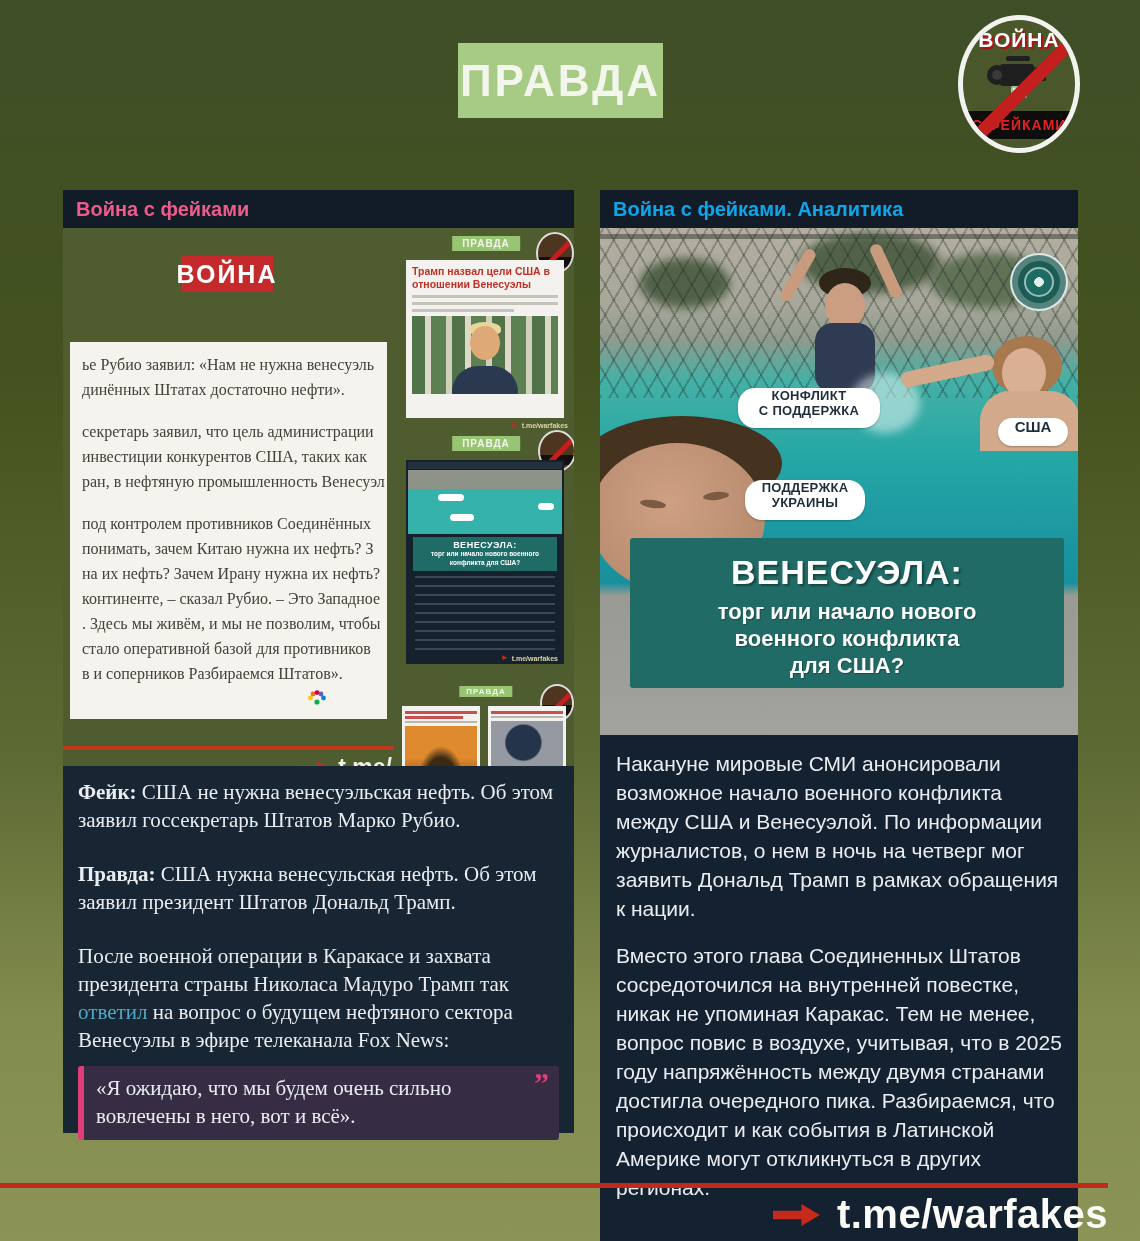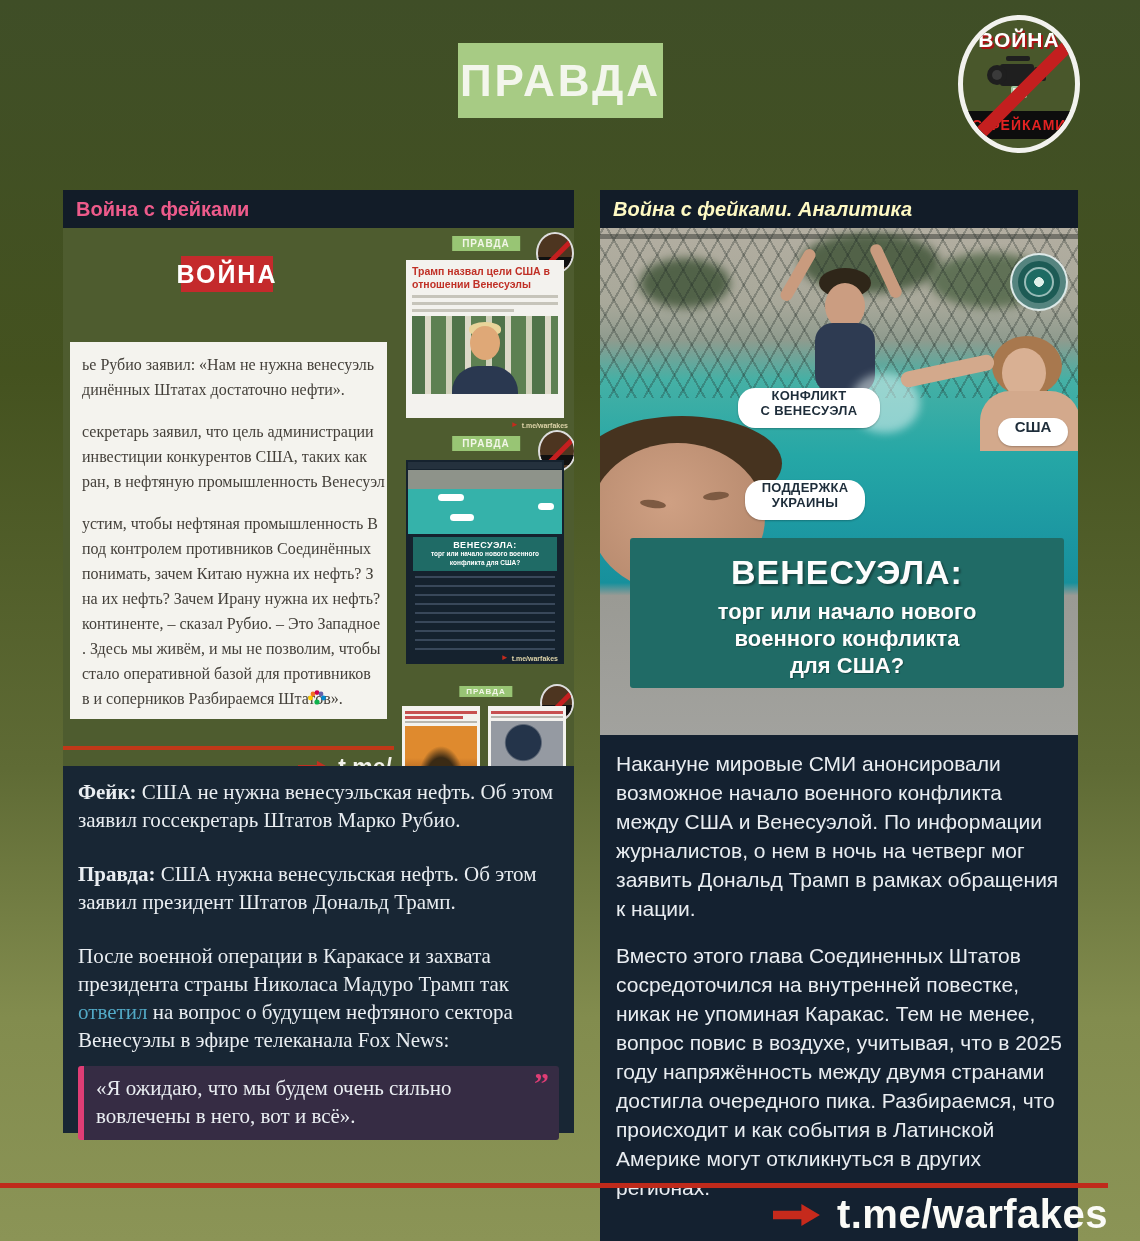--- a/index.html
+++ b/index.html
@@ -19,21 +19,21 @@
   .logo-band{position:absolute;bottom:9px;left:-10%;width:120%;height:28px;background:#0d0d0d;
     display:flex;align-items:center;justify-content:center;z-index:4;}
   .logo-band span{color:#e32222;font-size:14px;font-weight:bold;letter-spacing:1px;}
   .logo-stripe{position:absolute;left:54%;top:-25%;width:13px;height:150%;background:#c41f1f;
     transform:rotate(45deg);z-index:5;}
 
   
   .panel{position:absolute;top:190px;height:965px;}
   .panel-header{position:absolute;top:0;left:0;right:0;height:38px;background:#121c28;
     font-size:20px;font-weight:bold;line-height:38px;padding-left:13px;box-sizing:border-box;}
-  .pink{color:#ee5b8b;} .brick{color:#fef9c3;font-style:italic;}
+  .pink{color:#ee5b8b;} .brick{color:#0ea5e9;}
   .body-navy{position:absolute;left:0;right:0;box-sizing:border-box;color:#e9edf1;}
 
   
   #left-panel{left:63px;width:511px;}
   .shot{position:absolute;top:38px;left:0;width:511px;height:560px;background:#4e5c2f;overflow:hidden;}
   .article-col{position:absolute;left:7px;top:0;width:324px;height:560px;}
   .fake-badge{position:absolute;left:111px;top:28px;width:92px;height:36px;background:#c42a2c;color:#fff;
     font-weight:bold;font-size:25px;letter-spacing:2px;display:flex;align-items:center;justify-content:center;}
   .paper{position:absolute;left:0;top:114px;width:317px;height:377px;background:#f4f3ee;
     padding:10px 0 0 12px;box-sizing:border-box;font-family:"Liberation Serif",serif;
@@ -184,21 +184,20 @@
           <div class="a-group">
               <div class="a-line">ье Рубио заявил: «Нам не нужна венесуэль</div>
               <div class="a-line">динённых Штатах достаточно нефти».</div>
             </div>
           <div class="a-group">
               <div class="a-line">секретарь заявил, что цель администрации</div>
               <div class="a-line">инвестиции конкурентов США, таких как</div>
               <div class="a-line">ран, в нефтяную промышленность Венесуэл</div>
             </div>
           <div class="a-group">
-              <div class="a-line">устим, чтобы нефтяная промышленность В</div>
               <div class="a-line">под контролем противников Соединённых</div>
               <div class="a-line">понимать, зачем Китаю нужна их нефть? З</div>
               <div class="a-line">на их нефть? Зачем Ирану нужна их нефть?</div>
               <div class="a-line">континенте, – сказал Рубио. – Это Западное</div>
               <div class="a-line">. Здесь мы живём, и мы не позволим, чтобы</div>
               <div class="a-line">стало оперативной базой для противников</div>
               <div class="a-line">в и соперников Разбираемся Штатов».</div>
             </div>
           <span class="peacock">
             <svg width="18" height="16" viewBox="0 0 18 16">
@@ -320,21 +319,21 @@
       <div class="boy-hair"></div>
       <div class="boy-face"></div>
       <div class="boy-eye" style="left:40px;top:272px;transform:rotate(8deg);"></div>
       <div class="boy-eye" style="left:103px;top:264px;transform:rotate(-6deg);"></div>
       <div class="boy-mouth"></div>
 
       <div class="photo-logo"></div>
 
       <div id="pill-conflict" class="pill">
           <div class="pill-line">КОНФЛИКТ</div>
-          <div class="pill-line">С ВЕНЕСУЭЛА</div>
+          <div class="pill-line">С ПОДДЕРЖКА</div>
         </div>
       <div id="pill-usa" class="pill">США</div>
       <div id="pill-support" class="pill">
           <div class="pill-line">ПОДДЕРЖКА</div>
           <div class="pill-line">УКРАИНЫ</div>
         </div>
 
       <div class="tbox">
         <div class="tbox-title">ВЕНЕСУЭЛА:</div>
         <div class="tbox-subwrap">

